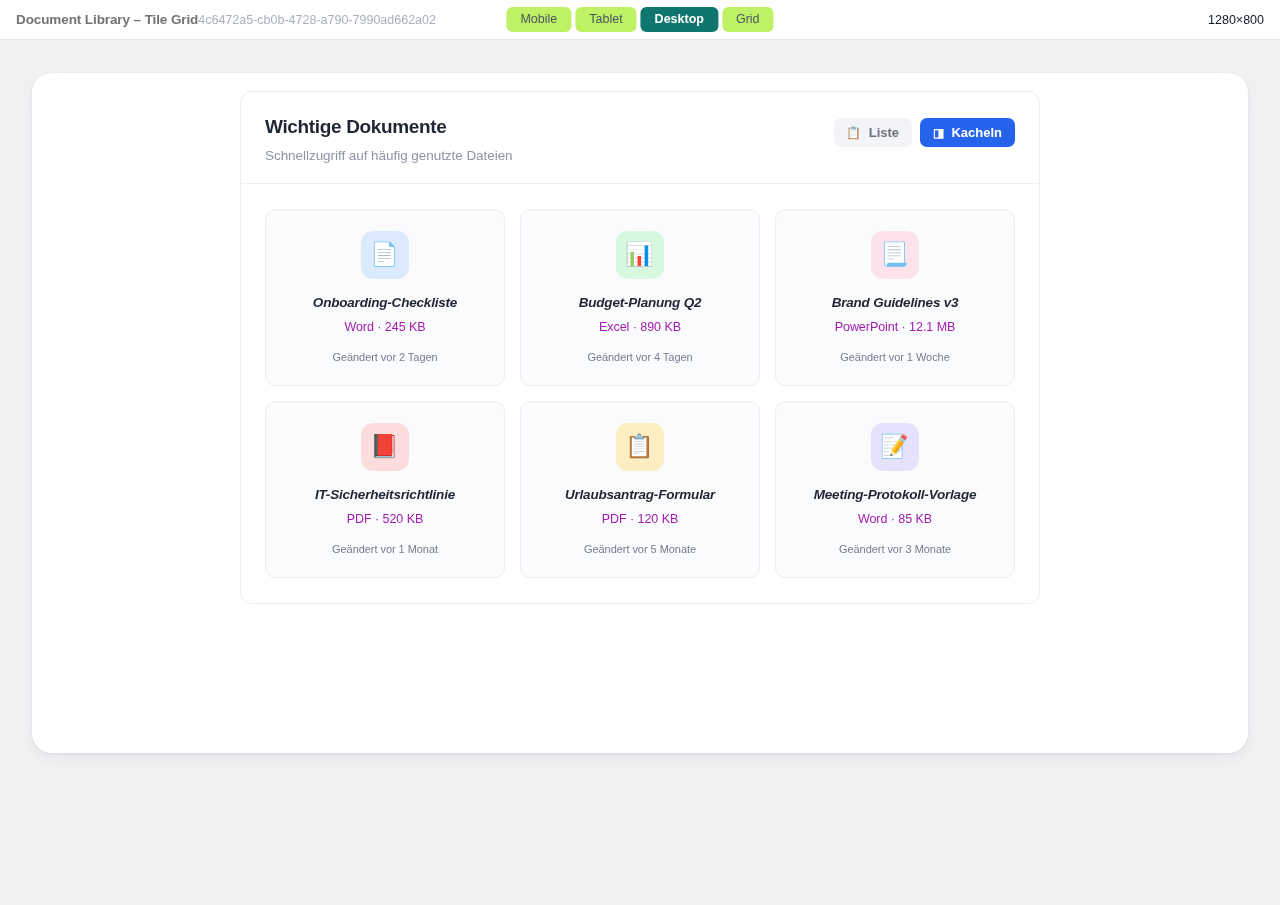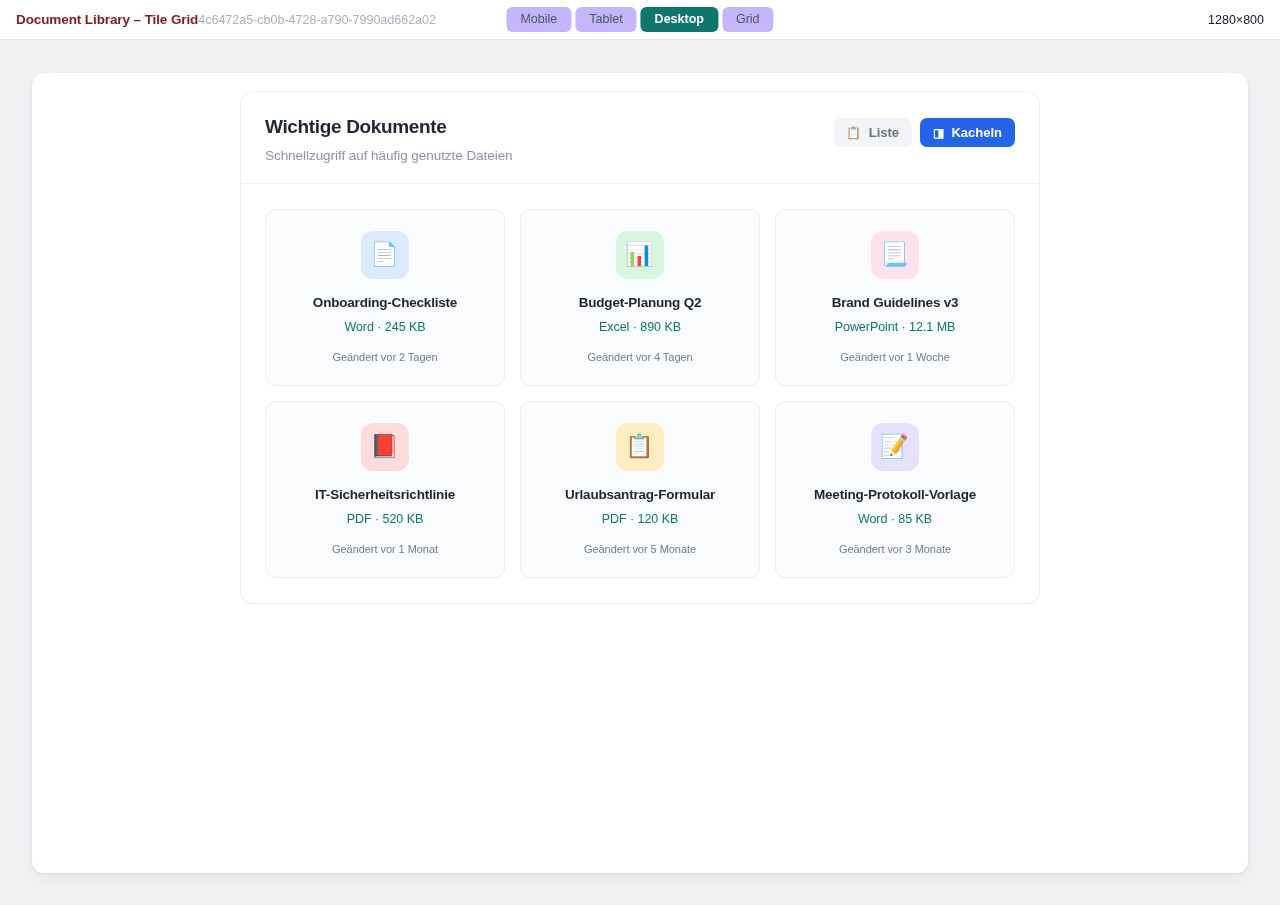--- a/index.html
+++ b/index.html
@@ -19,42 +19,42 @@
     width: 1280px;
     background: #ffffff;
     border-bottom: 1px solid #e6e8ec;
     display: flex;
     align-items: center;
     padding: 0 16px;
   }
   .chrome-title {
     font-size: 13.5px;
     font-weight: bold;
-    color: #7f1d1d;
+    color: #737373;
     letter-spacing: -0.1px;
     white-space: nowrap;
   }
   .chrome-id {
     margin-left: 0;
     font-size: 12.5px;
     color: #a9b0bd;
     white-space: nowrap;
   }
   .viewport-switch {
     position: absolute;
     left: 50%;
     transform: translateX(-50%);
     display: flex;
     gap: 4px;
   }
   .vp-btn {
     font-family: "Liberation Sans", sans-serif;
     font-size: 12.5px;
     color: #4b5563;
-    background: #c4b5fd;
+    background: #bef264;
     border: none;
     border-radius: 6px;
     padding: 6px 14px 7px;
     cursor: pointer;
     line-height: 1;
     white-space: nowrap;
   }
   .vp-btn.active {
     background: #0f766e;
     color: #ffffff;
@@ -68,23 +68,23 @@
   }
 
   
   .stage {
     width: 1280px;
     height: 865px;
     padding: 33px 32px 32px;
   }
   .viewport-frame {
     width: 1216px;
-    height: 800px;
+    height: 680px;
     background: #ffffff;
-    border-radius: 12px;
+    border-radius: 20px;
     box-shadow: 0 1px 3px rgba(16,24,40,.07), 0 6px 18px rgba(16,24,40,.05);
     padding-top: 18px;
     overflow: hidden;
   }
 
   
   .doc-card {
     width: 800px;
     margin: 0 auto;
     background: #ffffff;
@@ -161,25 +161,26 @@
     font-size: 23px;
     line-height: 1;
     margin-bottom: 16px;
   }
   .tile-name {
     font-size: 13.5px;
     font-weight: bold;
     color: #1e2533;
     letter-spacing: -0.2px;
     line-height: 1.25;
+    font-style: italic;
   }
   .tile-meta {
     margin-top: 8px;
     font-size: 12.5px;
-    color: #0f766e;
+    color: #a21caf;
     letter-spacing: -0.05px;
   }
   .tile-modified {
     margin-top: 17px;
     font-size: 11px;
     color: #737d8f;
     letter-spacing: -0.05px;
   }
 </style>
 </head>

